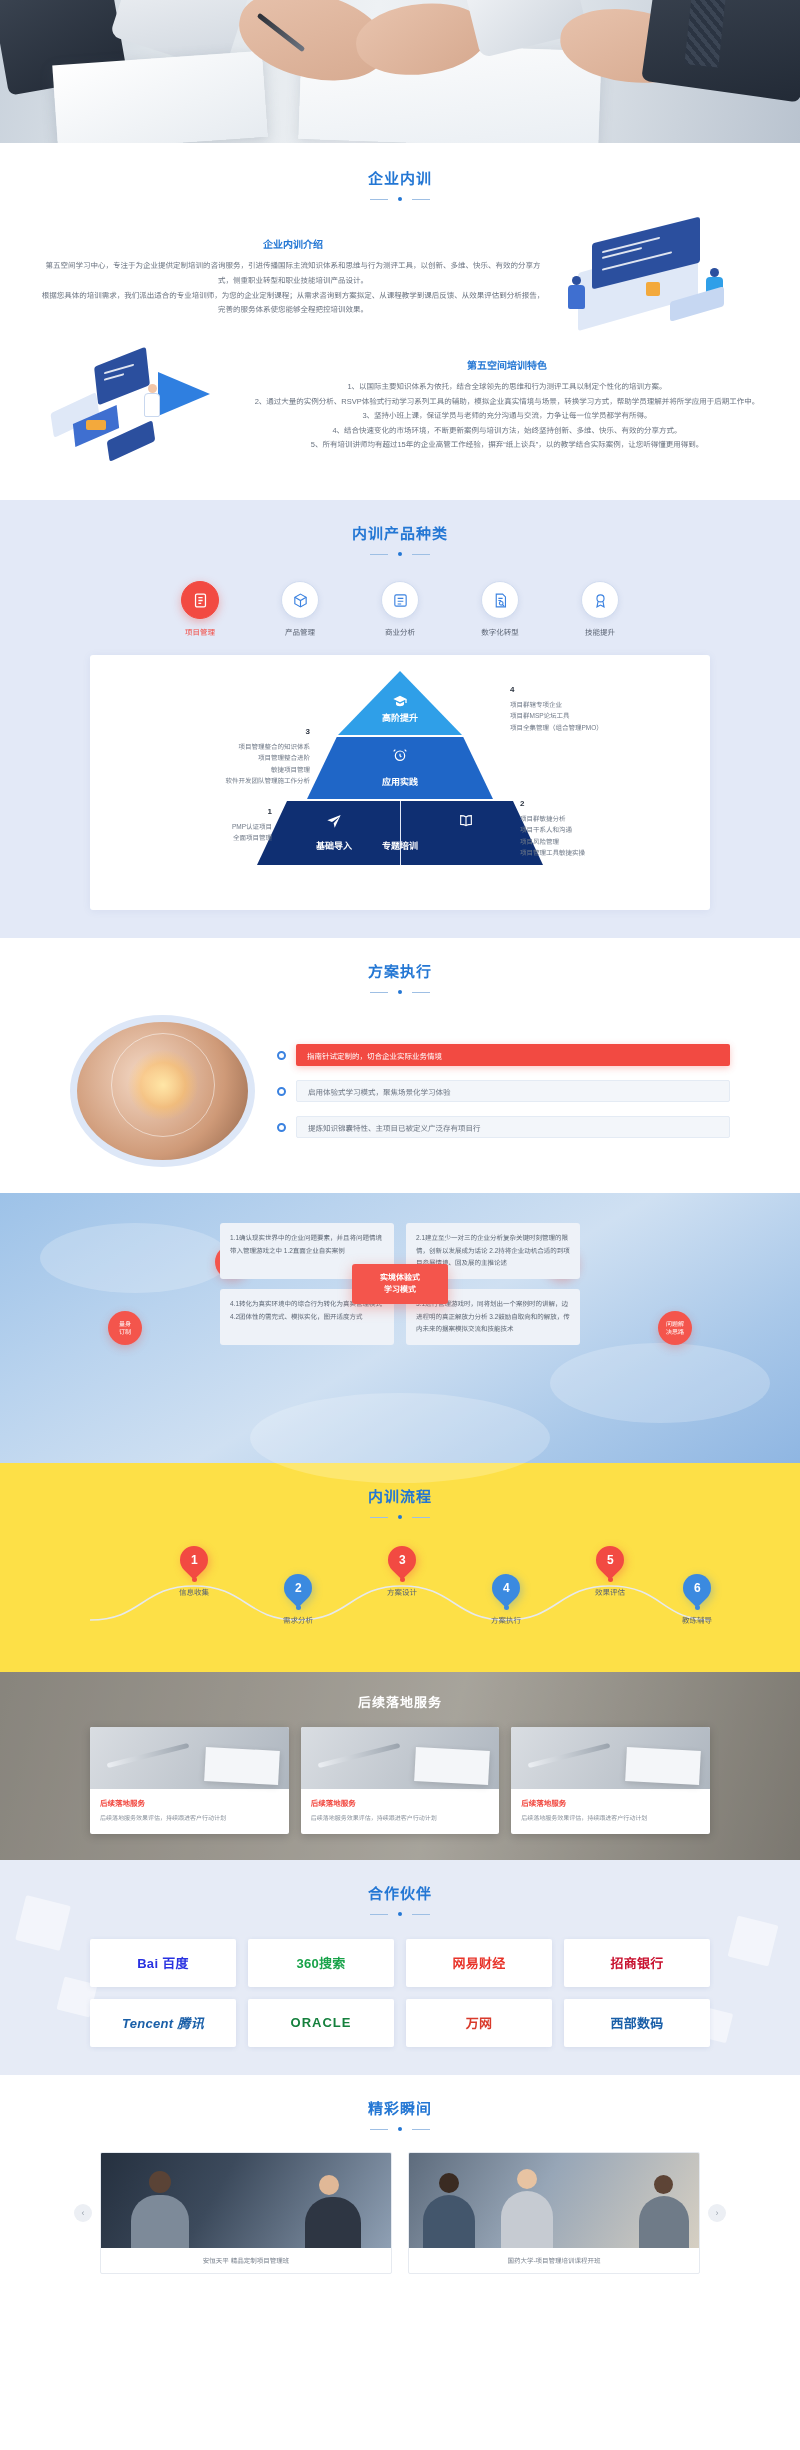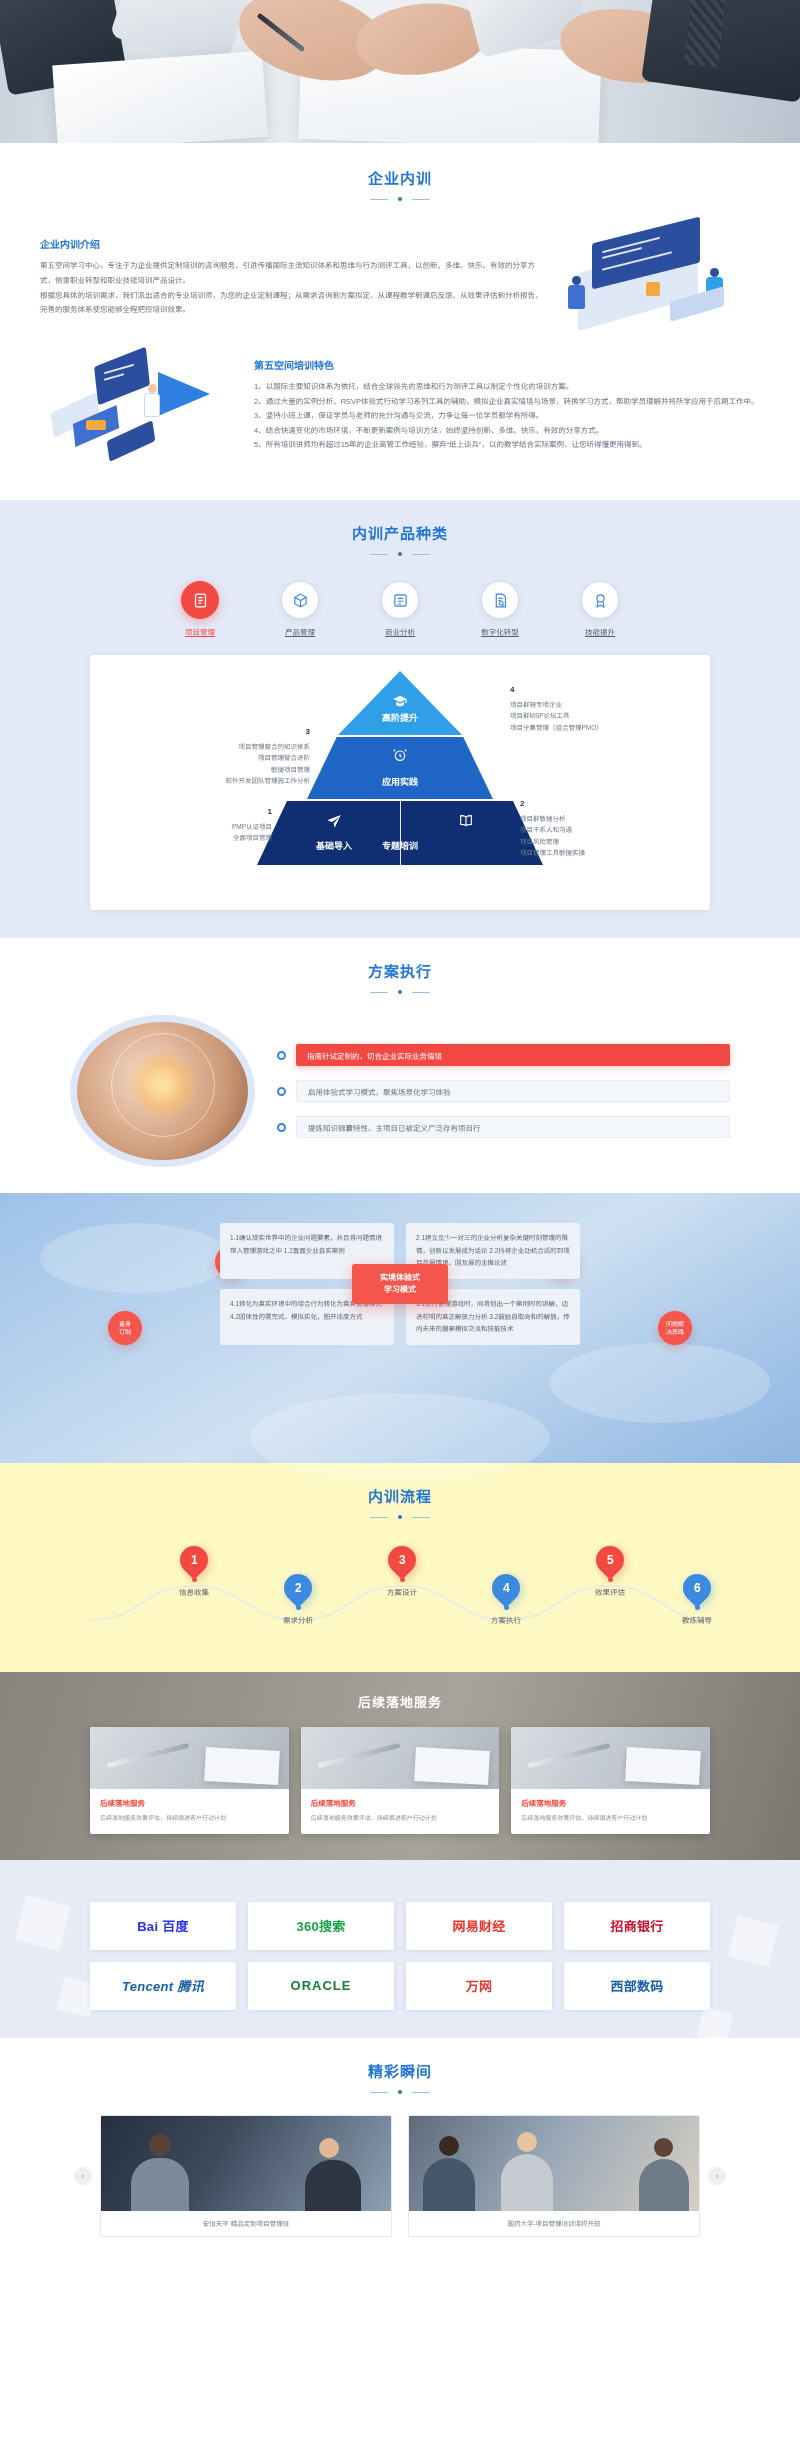--- a/index.html
+++ b/index.html
@@ -71,21 +71,21 @@
     content:""; position:absolute; top:4px; width:18px; height:1px; background:#9ebfe4;
   }
   .sec-title .deco:before { left:0; } .sec-title .deco:after { right:0; }
   .sec-title .deco span {
     position:absolute; left:50%; top:2px; margin-left:-2px;
     width:4px; height:4px; border-radius:50%; background:#2477d4;
   }
 
   
   .intro { padding: 24px 0 40px; background:#fff; }
-  .intro-row { width:720px; margin:18px auto 0; display:flex; align-items:center; gap:4px; }
+  .intro-row { width:720px; margin:18px auto 0; display:flex; align-items:center; gap:4px;text-align:center; }
   .intro-row.rev { flex-direction: row-reverse; }
   .intro-art { width: 210px; height:110px; flex:none; position:relative; }
   .intro-text { flex:1; }
   .intro-text h3 { font-size: 10px; color:#2477d4; font-weight:bold; margin-bottom:8px; }
   .intro-text p, .intro-text li {
     font-size: 7.5px; line-height: 1.95; color:#6a7380; list-style:none;
   }
 
   
   .iso { position:absolute; }
@@ -107,21 +107,21 @@
   .cat-row { display:flex; justify-content:center; gap:26px; margin-top:22px; }
   .cat { width:74px; text-align:center; }
   .cat .bubble {
     width:38px;height:38px;border-radius:50%;margin:0 auto 7px;
     background:#fff; border:1px solid #d2ddf0;
     display:flex;align-items:center;justify-content:center;
     box-shadow: 0 2px 6px rgba(60,90,150,.10);
   }
   .cat.active .bubble { background:#f24a42; border-color:#f24a42; box-shadow:0 3px 10px rgba(242,74,66,.38); }
   .cat .bubble svg { width:17px;height:17px; }
-  .cat .lbl { font-size:7.5px; color:#5a6372;text-decoration:underline; }
+  .cat .lbl { font-size:7.5px; color:#5a6372; }
   .cat.active .lbl { color:#f24a42; }
 
   .pyramid-wrap {
     width: 620px; margin: 18px auto 0; background:#fff; border-radius:3px;
     padding: 18px 0 16px; box-shadow: 0 1px 8px rgba(60,90,150,.08);
     position:relative; height: 255px;
   }
   .pyr { position:absolute; left:50%; transform:translateX(-50%); top:16px; width:360px; height:220px; }
   .pyr .tier {
     position:absolute; left:50%; transform:translateX(-50%);
@@ -219,21 +219,21 @@
     display:flex;flex-direction:column;align-items:center;justify-content:center;
     font-size:6px; line-height:1.4; text-align:center;
     box-shadow:0 3px 10px rgba(230,70,60,.3);
   }
   .mode-bub.b1 { left:215px; top:52px; }
   .mode-bub.b2 { left:108px; top:118px; }
   .mode-bub.b3 { right:108px; top:118px; }
   .mode-bub.b4 { left:545px; top:52px; }
 
   
-  .process { background:#fef9c3; padding:22px 0 34px; }
+  .process { background:#fde047; padding:22px 0 34px; }
   .flow { width:620px;margin:24px auto 0;position:relative;height:92px; }
   .flow svg.wave { position:absolute; left:0; top:34px; }
   .pin { position:absolute; text-align:center; width:70px; }
   .pin .drop {
     width:28px;height:28px;margin:0 auto;border-radius:50% 50% 50% 0;
     transform:rotate(-45deg); display:flex;align-items:center;justify-content:center;
     color:#fff;font-size:12px;font-weight:bold;
   }
   .pin .drop span { transform:rotate(45deg); }
   .pin .nub { width:5px;height:5px;border-radius:50%;margin:3px auto 0; }
@@ -654,20 +654,26 @@
         </div>
       </div>
     </div>
   </div>
 
   <div class="partners">
     <div class="bgsq" style="left:20px;top:40px;width:46px;height:46px;"></div>
     <div class="bgsq" style="left:60px;top:120px;width:34px;height:34px;"></div>
     <div class="bgsq" style="right:26px;top:60px;width:42px;height:42px;"></div>
     <div class="bgsq" style="right:70px;top:150px;width:30px;height:30px;"></div>
+    <div class="sec-title">
+      <h2>合作伙伴</h2>
+      <div class="deco">
+          <span></span>
+        </div>
+    </div>
     <div class="plogos">
       <div class="plogo">
           <span class="txt" style="color:#2932e1">Bai 百度</span>
         </div>
       <div class="plogo">
           <span class="txt" style="color:#19a34a">360搜索</span>
         </div>
       <div class="plogo">
           <span class="txt" style="color:#e8342a">网易财经</span>
         </div>

